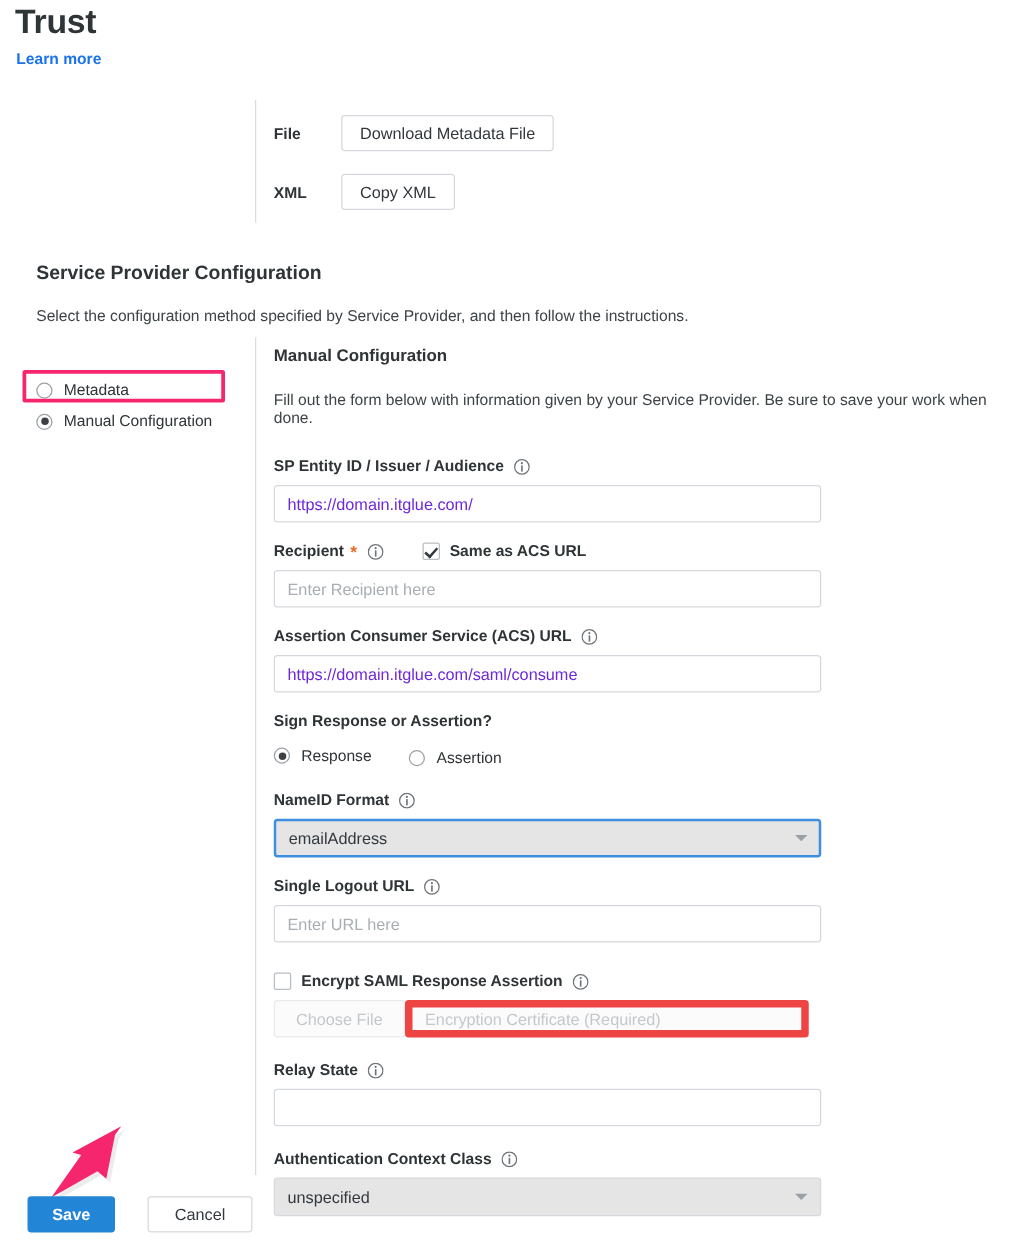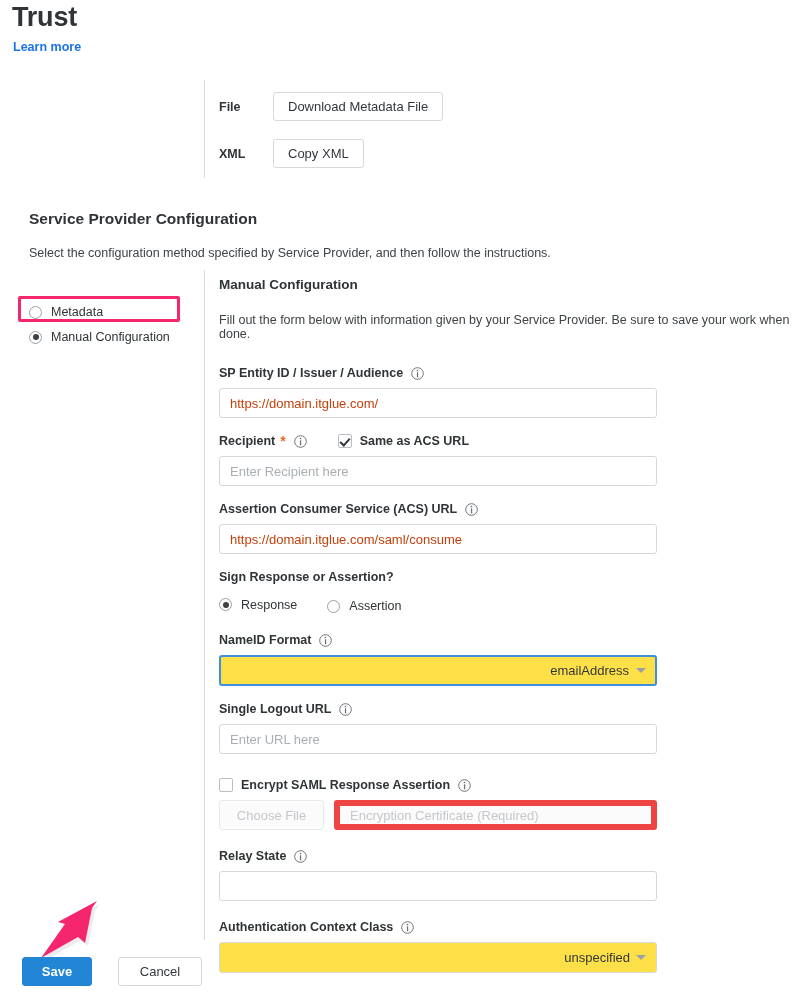--- a/index.html
+++ b/index.html
@@ -120,36 +120,35 @@
     display: inline-block; margin-left: 8px;
     width: 13px; height: 13px; flex: none;
   }
   .info-icon svg { display: block; }
 
   .text-input {
     width: 438px; height: 30px;
     border: 1px solid #d5d9dd; border-radius: 3px;
     background: #ffffff;
     font-family: "Liberation Sans", sans-serif;
-    font-size: 13px; color: #c2410c;
+    font-size: 13px; color: #6d28d9;
     padding: 0 10px;
     outline: none;
   }
   .text-input::placeholder { color: #a8aeb3; }
 
   .select-wrap { position: relative; width: 438px; }
   .select-box {
     width: 438px; height: 31px;
     border: 1px solid #d5d9dd; border-radius: 3px;
-    background: #fde047;
+    background: #e5e5e5;
     font-size: 13px; color: #33383d;
     padding: 0 26px 0 10px;
     line-height: 29px;
     cursor: pointer;
-    text-align: right;
   }
   .select-box.focused { border: 2px solid #3f8fe0; line-height: 27px; }
   .caret {
     position: absolute; right: 11px; top: 13px;
     width: 0; height: 0;
     border-left: 5px solid transparent;
     border-right: 5px solid transparent;
     border-top: 5px solid #9aa0a6;
     pointer-events: none;
   }
@@ -169,21 +168,21 @@
     border: solid #33383d;
     border-width: 0 2px 2px 0;
     transform: rotate(42deg);
   }
   .cb-label { font-size: 12.5px; font-weight: bold; color: #2f3437; }
 
   
   .inline-radios { display: flex; align-items: center; gap: 30px; }
 
   
-  .file-row { display: flex; align-items: center; gap: 10px; }
+  .file-row { display: flex; align-items: center; }
   .btn-disabled {
     width: 105px; height: 30px;
     border: 1px solid #e8eaec; border-radius: 3px;
     background: #fbfbfc; color: #c3c8cc;
     font-family: "Liberation Sans", sans-serif;
     font-size: 13px; cursor: default;
   }
   .input-disabled {
     width: 323px; height: 30px;
     border: 6px solid #ef4444; border-radius: 3px;

